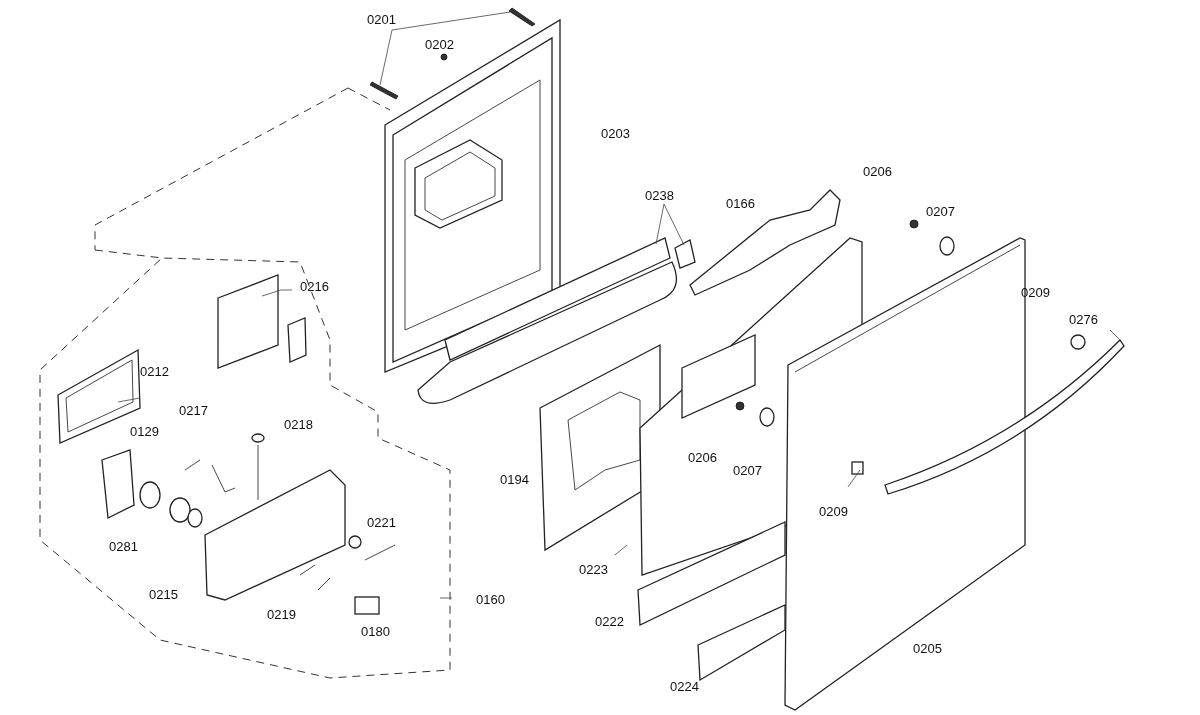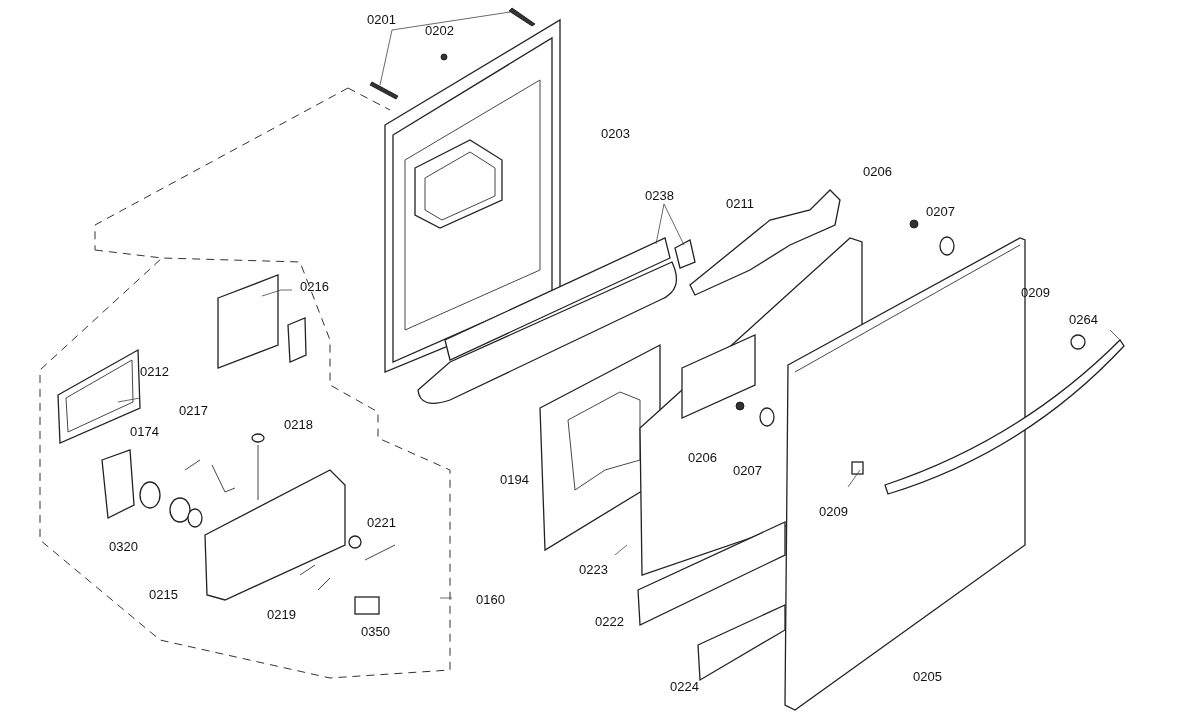--- a/index.html
+++ b/index.html
@@ -146,40 +146,40 @@
     <path class="lead" d="M452,598 L440,598"></path>
     <path class="lead" d="M281,290 L292,290 M281,290 L262,296"></path>
     <path class="lead" d="M140,398 L118,402"></path>
     <path class="lead" d="M664,204 L656,244 M664,204 L684,245"></path>
     <path class="lead" d="M1110,330 L1120,340"></path>
     <path class="lead" d="M848,487 L860,470"></path>
     <path class="lead" d="M627,545 L615,555"></path>
   </svg>
 
   <span class="lbl" style="left:367px;top:13px">0201</span>
-  <span class="lbl" style="left:425px;top:24px">0202</span>
+  <span class="lbl" style="left:425px;top:38px">0202</span>
   <span class="lbl" style="left:601px;top:127px">0203</span>
   <span class="lbl" style="left:645px;top:189px">0238</span>
-  <span class="lbl" style="left:726px;top:197px">0211</span>
+  <span class="lbl" style="left:726px;top:197px">0166</span>
   <span class="lbl" style="left:863px;top:165px">0206</span>
   <span class="lbl" style="left:926px;top:205px">0207</span>
   <span class="lbl" style="left:1021px;top:286px">0209</span>
-  <span class="lbl" style="left:1069px;top:313px">0264</span>
+  <span class="lbl" style="left:1069px;top:313px">0276</span>
   <span class="lbl" style="left:300px;top:280px">0216</span>
   <span class="lbl" style="left:140px;top:365px">0212</span>
   <span class="lbl" style="left:179px;top:404px">0217</span>
   <span class="lbl" style="left:284px;top:418px">0218</span>
-  <span class="lbl" style="left:130px;top:425px">0174</span>
+  <span class="lbl" style="left:130px;top:425px">0129</span>
   <span class="lbl" style="left:688px;top:451px">0206</span>
   <span class="lbl" style="left:733px;top:464px">0207</span>
   <span class="lbl" style="left:500px;top:473px">0194</span>
   <span class="lbl" style="left:819px;top:505px">0209</span>
-  <span class="lbl" style="left:109px;top:540px">0320</span>
+  <span class="lbl" style="left:109px;top:540px">0281</span>
   <span class="lbl" style="left:367px;top:516px">0221</span>
   <span class="lbl" style="left:579px;top:563px">0223</span>
   <span class="lbl" style="left:149px;top:588px">0215</span>
   <span class="lbl" style="left:476px;top:593px">0160</span>
   <span class="lbl" style="left:595px;top:615px">0222</span>
-  <span class="lbl" style="left:361px;top:625px">0350</span>
+  <span class="lbl" style="left:361px;top:625px">0180</span>
   <span class="lbl" style="left:267px;top:608px">0219</span>
-  <span class="lbl" style="left:913px;top:670px">0205</span>
+  <span class="lbl" style="left:913px;top:642px">0205</span>
   <span class="lbl" style="left:670px;top:680px">0224</span>
 </div>
 
 </body></html>

